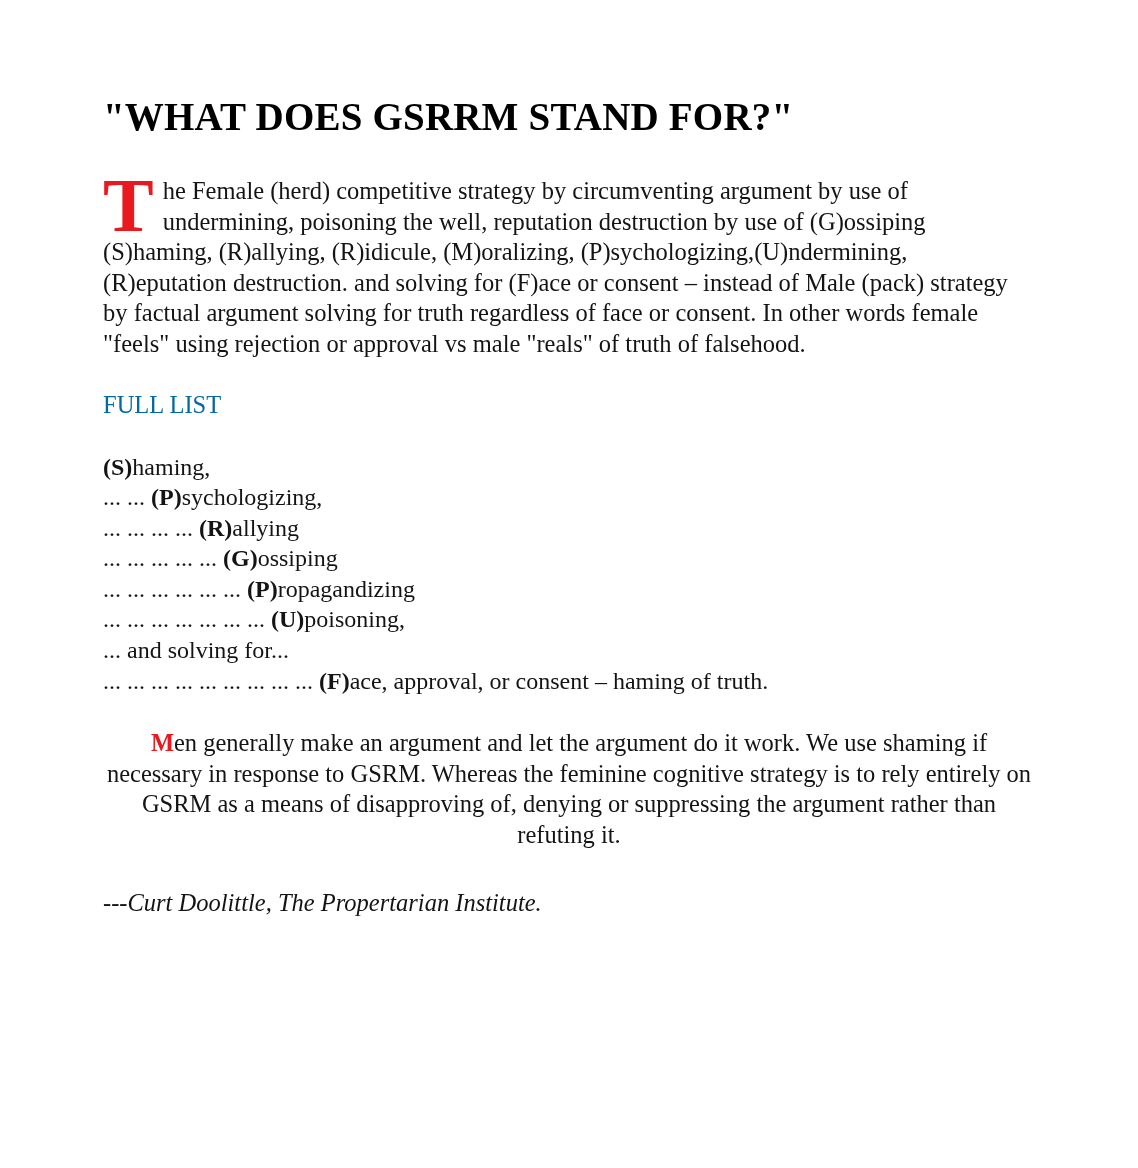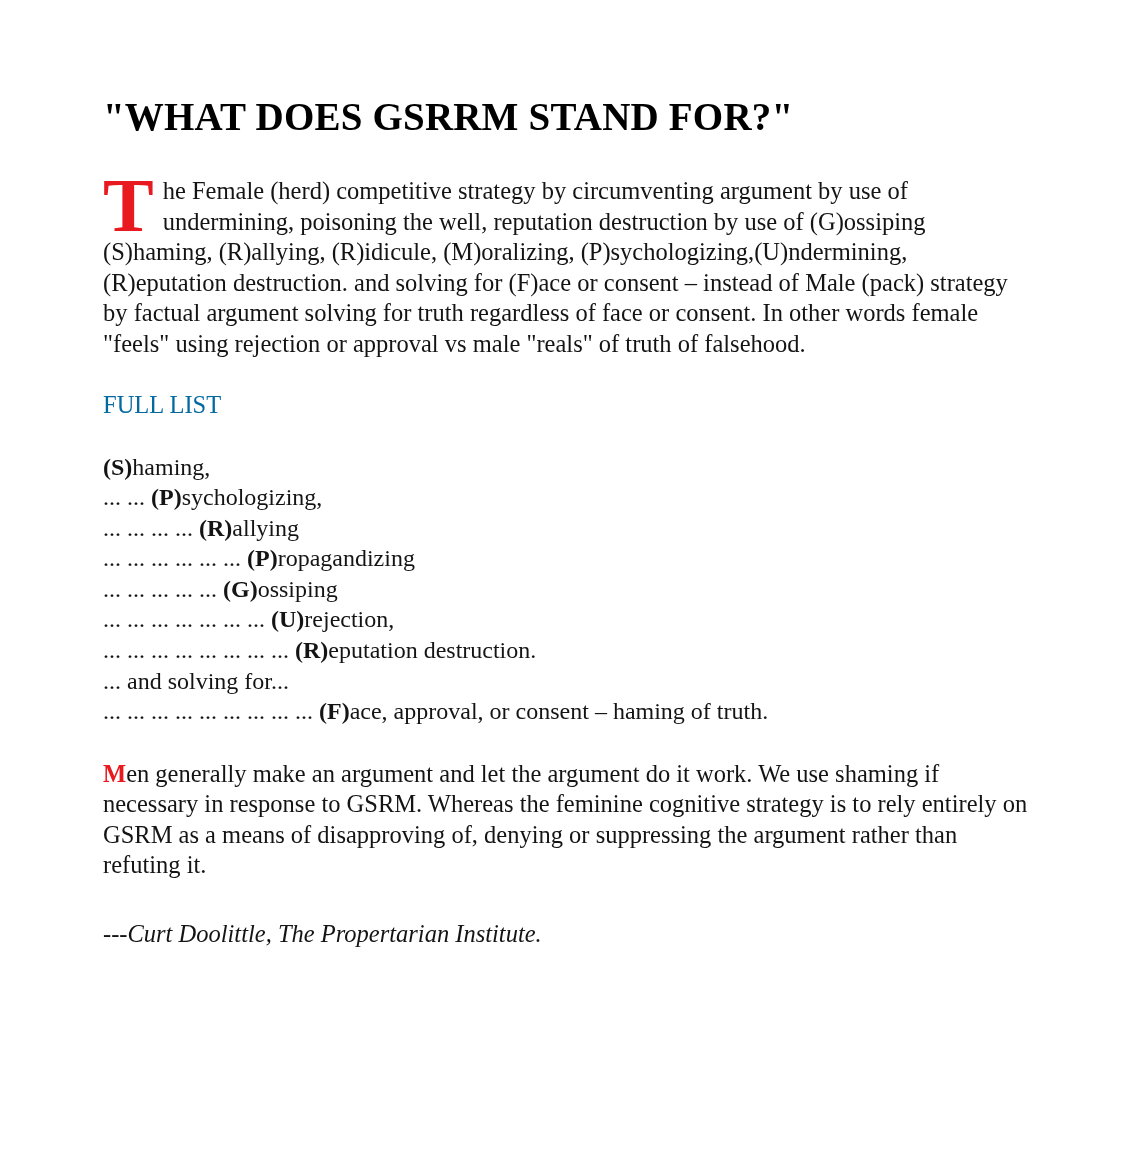--- a/index.html
+++ b/index.html
@@ -58,20 +58,21 @@
     line-height: 30.6px;
     white-space: pre-wrap;
   }
   .list-item .abbr {
     font-weight: 700;
   }
   .closing {
     margin: 32px 0 0 0;
     font-size: 24.5px;
     line-height: 30.5px;
+    text-align: center;
   }
   .lead-letter {
     color: var(--accent);
     font-weight: 700;
   }
   .attribution {
     margin: 38px 0 0 0;
     font-size: 24.5px;
     line-height: 30.5px;
     font-style: italic;
@@ -91,27 +92,26 @@
 
   <div class="gsrrm-list">
   <div class="list-item"><span class="prefix"></span><span class="abbr">(S)</span><span class="rest">haming,</span></div>
 
 
   <div class="list-item"><span class="prefix">... ... </span><span class="abbr">(P)</span><span class="rest">sychologizing,</span></div>
 
 
   <div class="list-item"><span class="prefix">... ... ... ... </span><span class="abbr">(R)</span><span class="rest">allying</span></div>
 
+  <div class="list-item"><span class="prefix">... ... ... ... ... </span><span class="abbr">(G)</span><span class="rest">ossiping</span></div>
+
   <div class="list-item"><span class="prefix">... ... ... ... ... ... </span><span class="abbr">(P)</span><span class="rest">ropagandizing</span></div>
 
-  <div class="list-item"><span class="prefix">... ... ... ... ... </span><span class="abbr">(G)</span><span class="rest">ossiping</span></div>
+  <div class="list-item"><span class="prefix">... ... ... ... ... ... ... </span><span class="abbr">(U)</span><span class="rest">poisoning,</span></div>
 
-  <div class="list-item"><span class="prefix">... ... ... ... ... ... ... </span><span class="abbr">(U)</span><span class="rest">rejection,</span></div>
-
-  <div class="list-item"><span class="prefix">... ... ... ... ... ... ... ... </span><span class="abbr">(R)</span><span class="rest">eputation destruction.</span></div>
 
   <div class="list-item"><span class="prefix">... and solving for...</span><span class="abbr"></span><span class="rest"></span></div>
 
   <div class="list-item"><span class="prefix">... ... ... ... ... ... ... ... ... </span><span class="abbr">(F)</span><span class="rest">ace, approval, or consent – haming of truth.</span></div>
 </div>
 
   <p class="closing"><span class="lead-letter">M</span><span>en generally make an argument and let the argument do it work. We use shaming if necessary in response to GSRM. Whereas the feminine cognitive strategy is to rely entirely on GSRM as a means of disapproving of, denying or suppressing the argument rather than refuting it.</span></p>
 
   <p class="attribution">---Curt Doolittle, The Propertarian Institute.</p>
 

